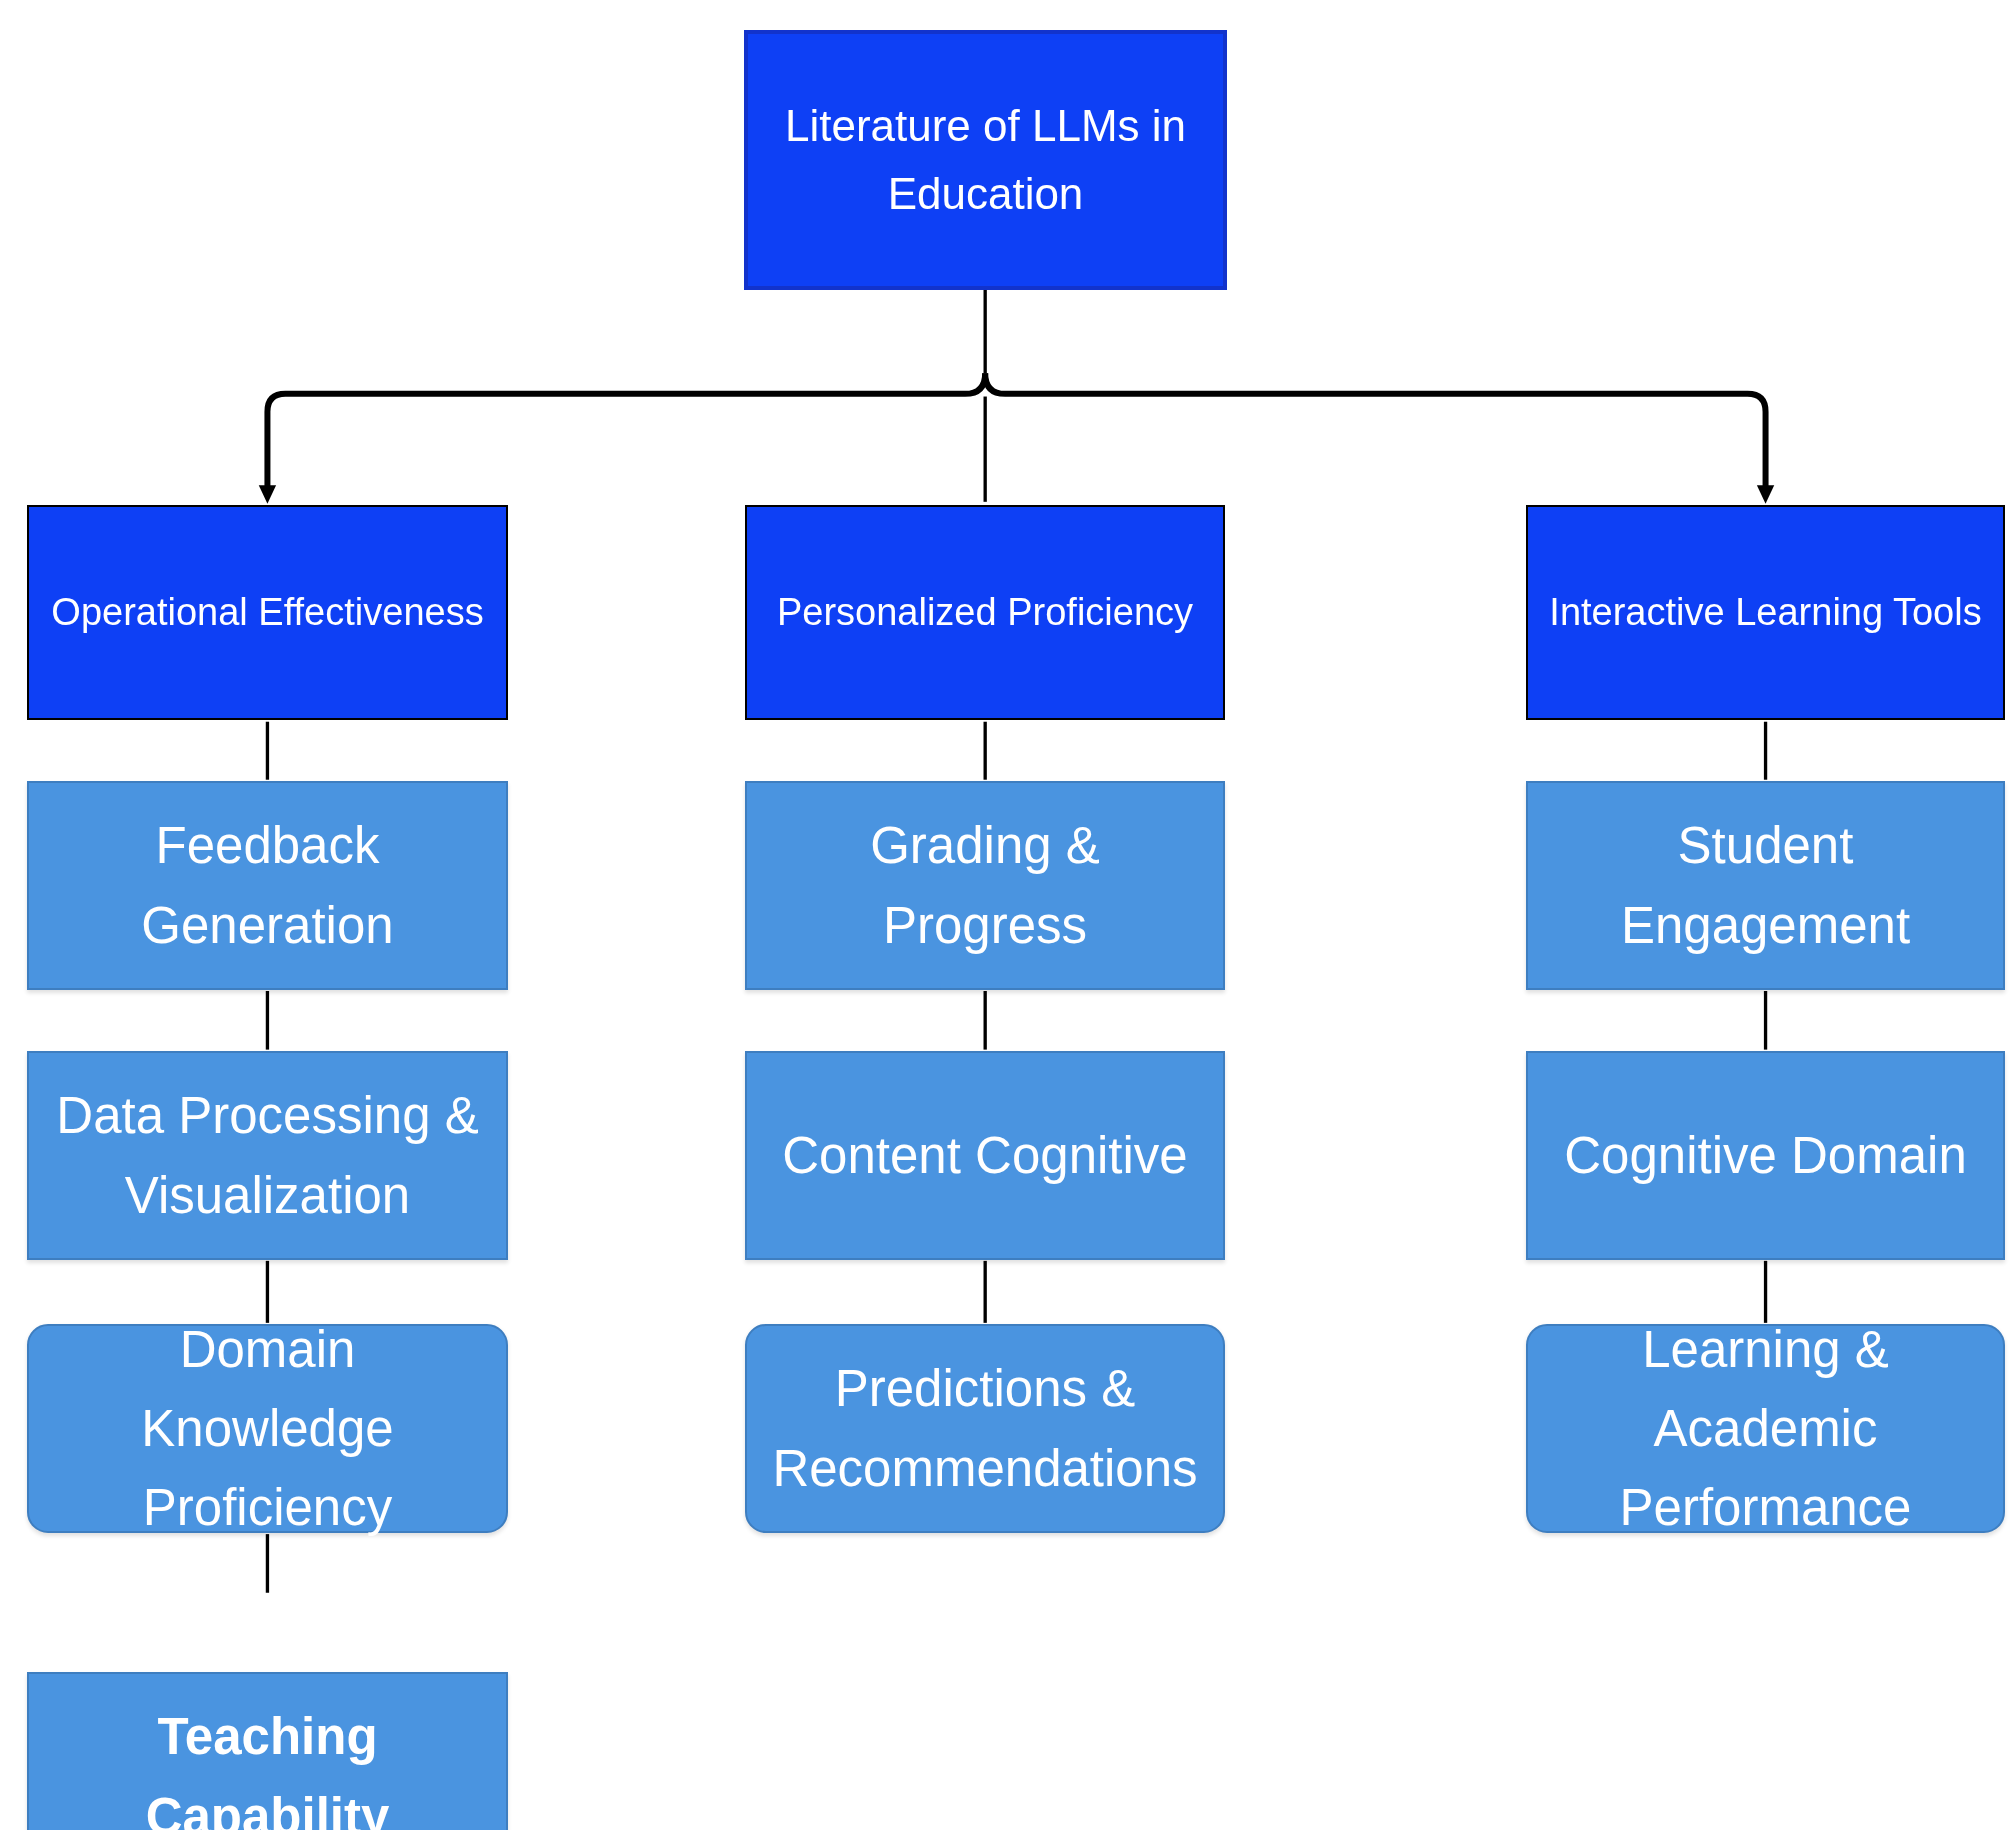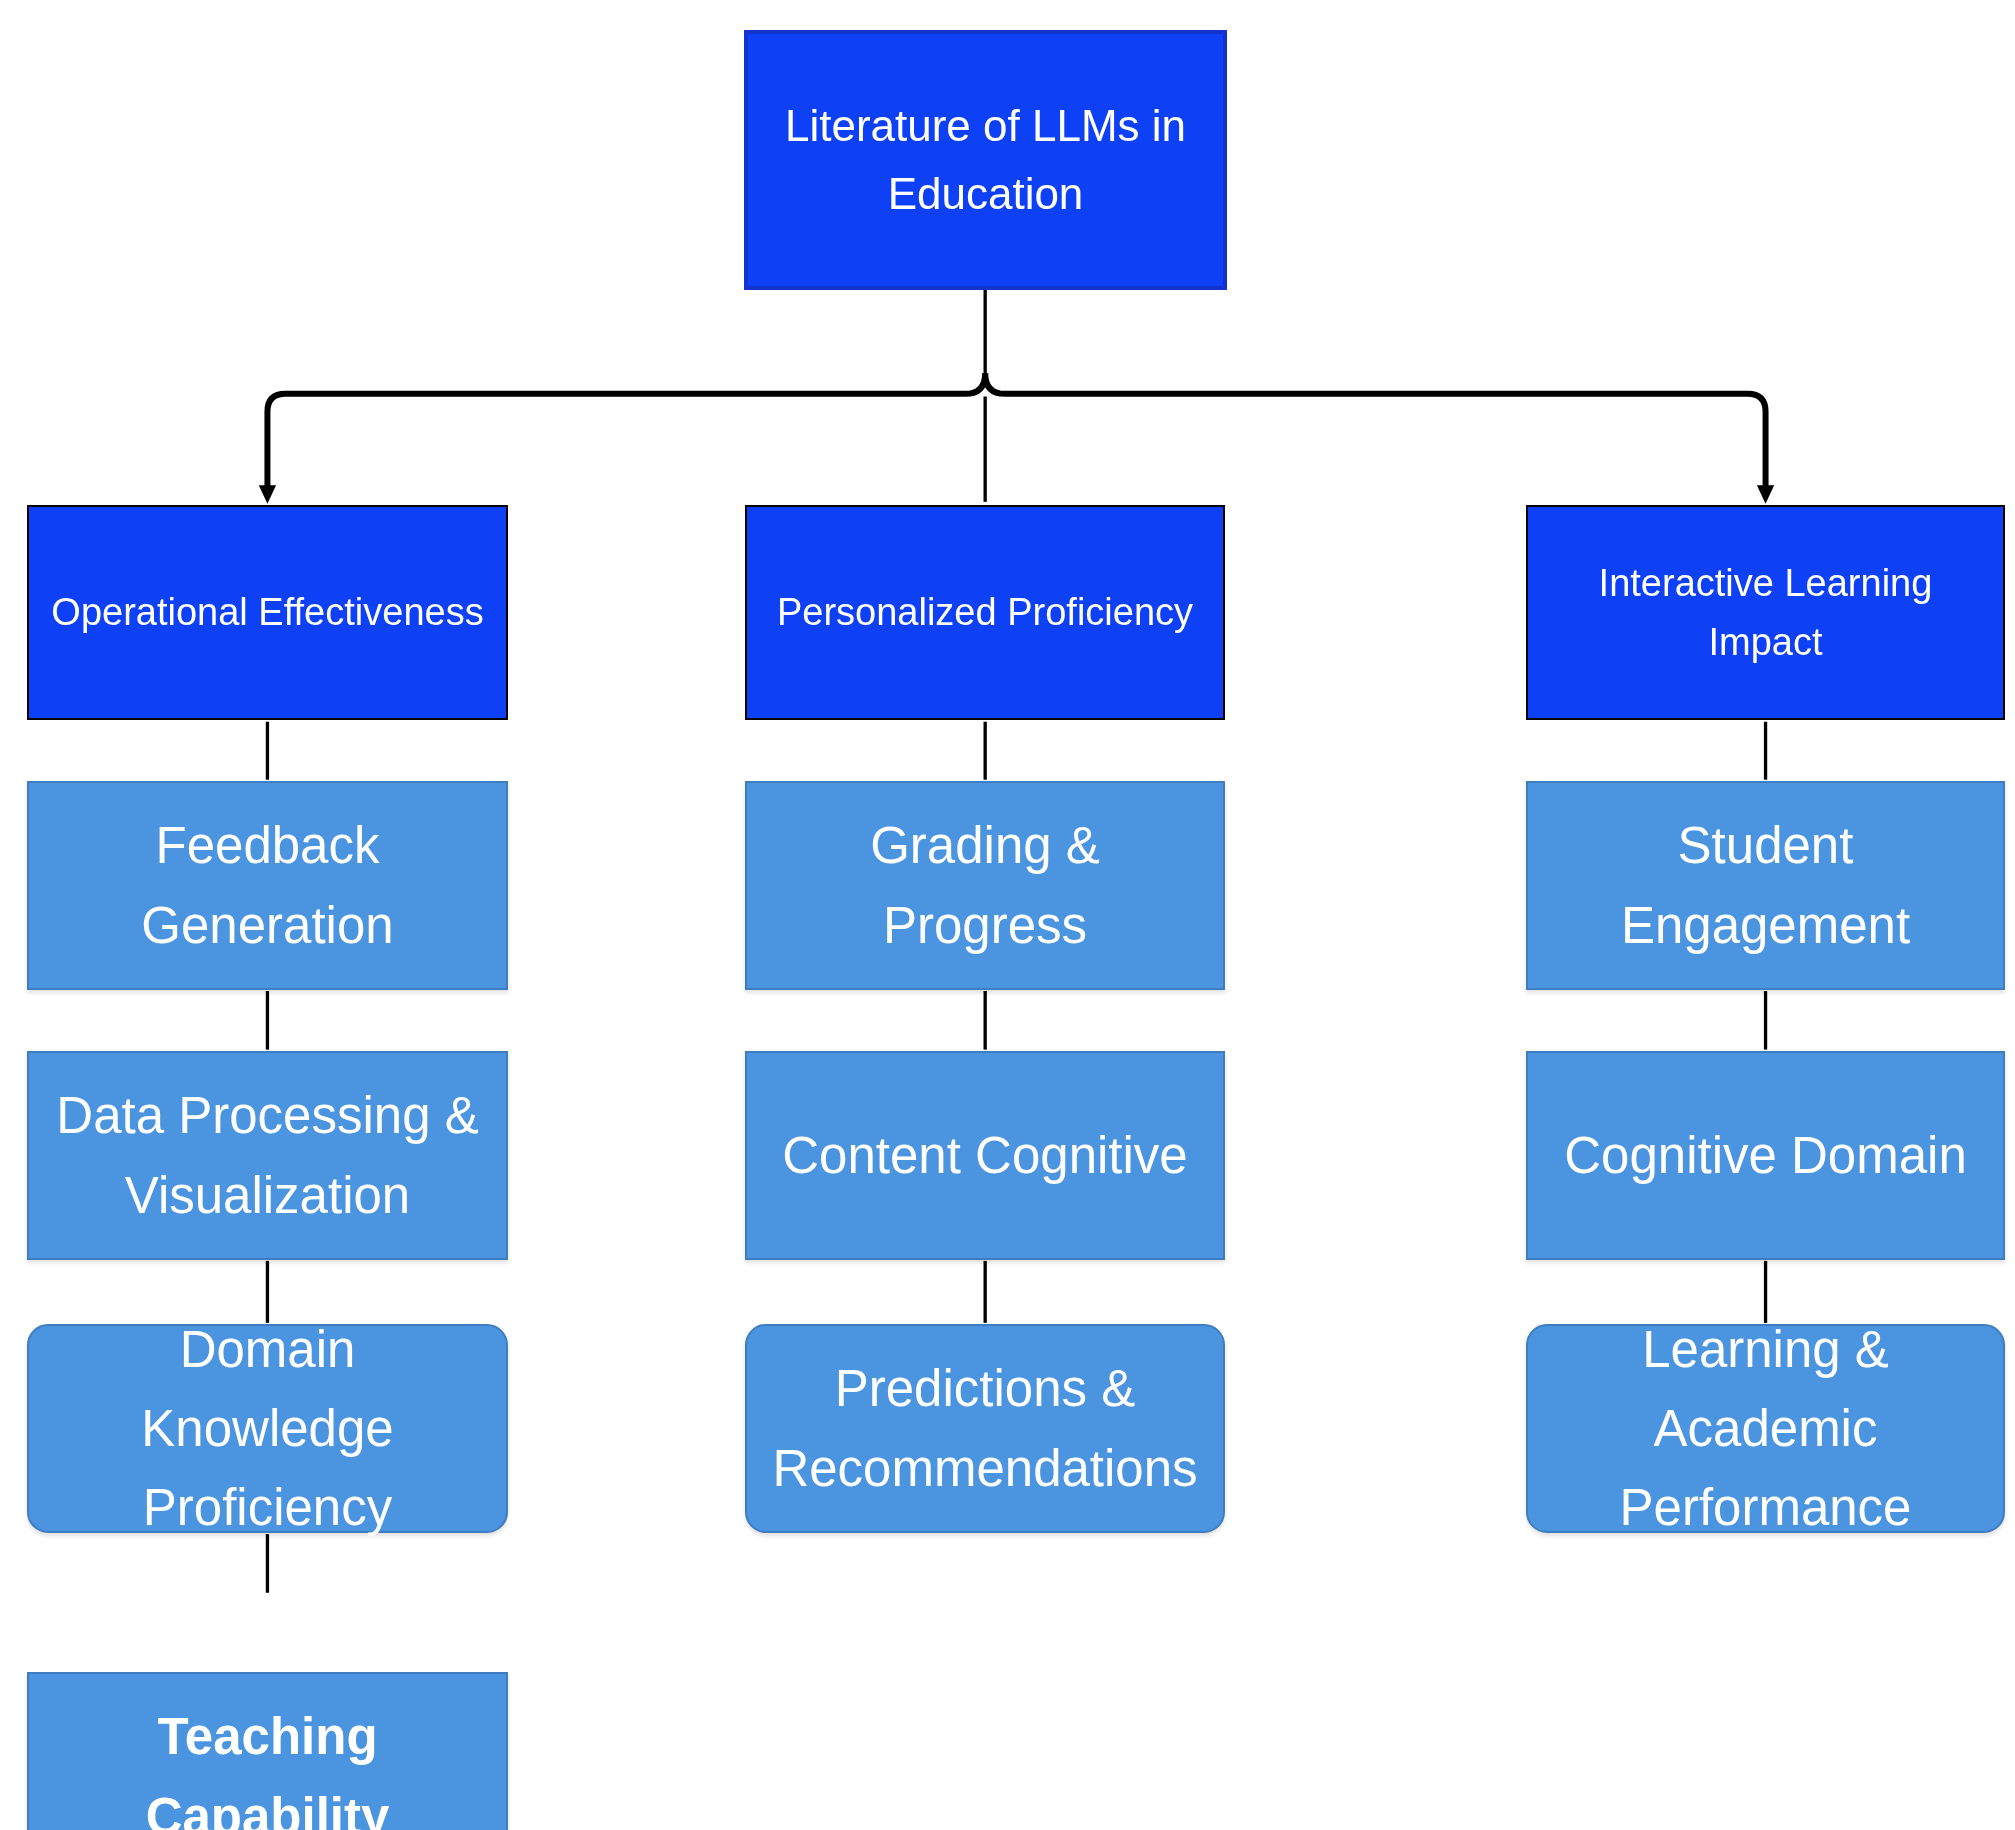--- a/index.html
+++ b/index.html
@@ -86,21 +86,21 @@
 
     <path class="ln thin" d="M 2649 1083 L 2649 1170"></path>
     <path class="ln thin" d="M 2649 1487 L 2649 1575"></path>
     <path class="ln thin" d="M 2649 1892 L 2649 1985"></path>
   </svg>
 
   <div class="node root">Literature of LLMs in Education</div>
 
   <div class="node branch col-left">Operational Effectiveness</div>
   <div class="node branch col-mid">Personalized Proficiency</div>
-  <div class="node branch col-right">Interactive Learning Impact</div>
+  <div class="node branch col-right">Interactive Learning Tools</div>
 
   <div class="node child col-left row1">Feedback Generation</div>
   <div class="node child col-left row2">Data Processing &amp; Visualization</div>
   <div class="node child col-left row3">Domain Knowledge Proficiency</div>
   <div class="node child col-left row4">Teaching Capability</div>
 
   <div class="node child col-mid row1">Grading &amp; Progress</div>
   <div class="node child col-mid row2">Content Cognitive</div>
   <div class="node child col-mid row3">Predictions &amp; Recommendations</div>
 

